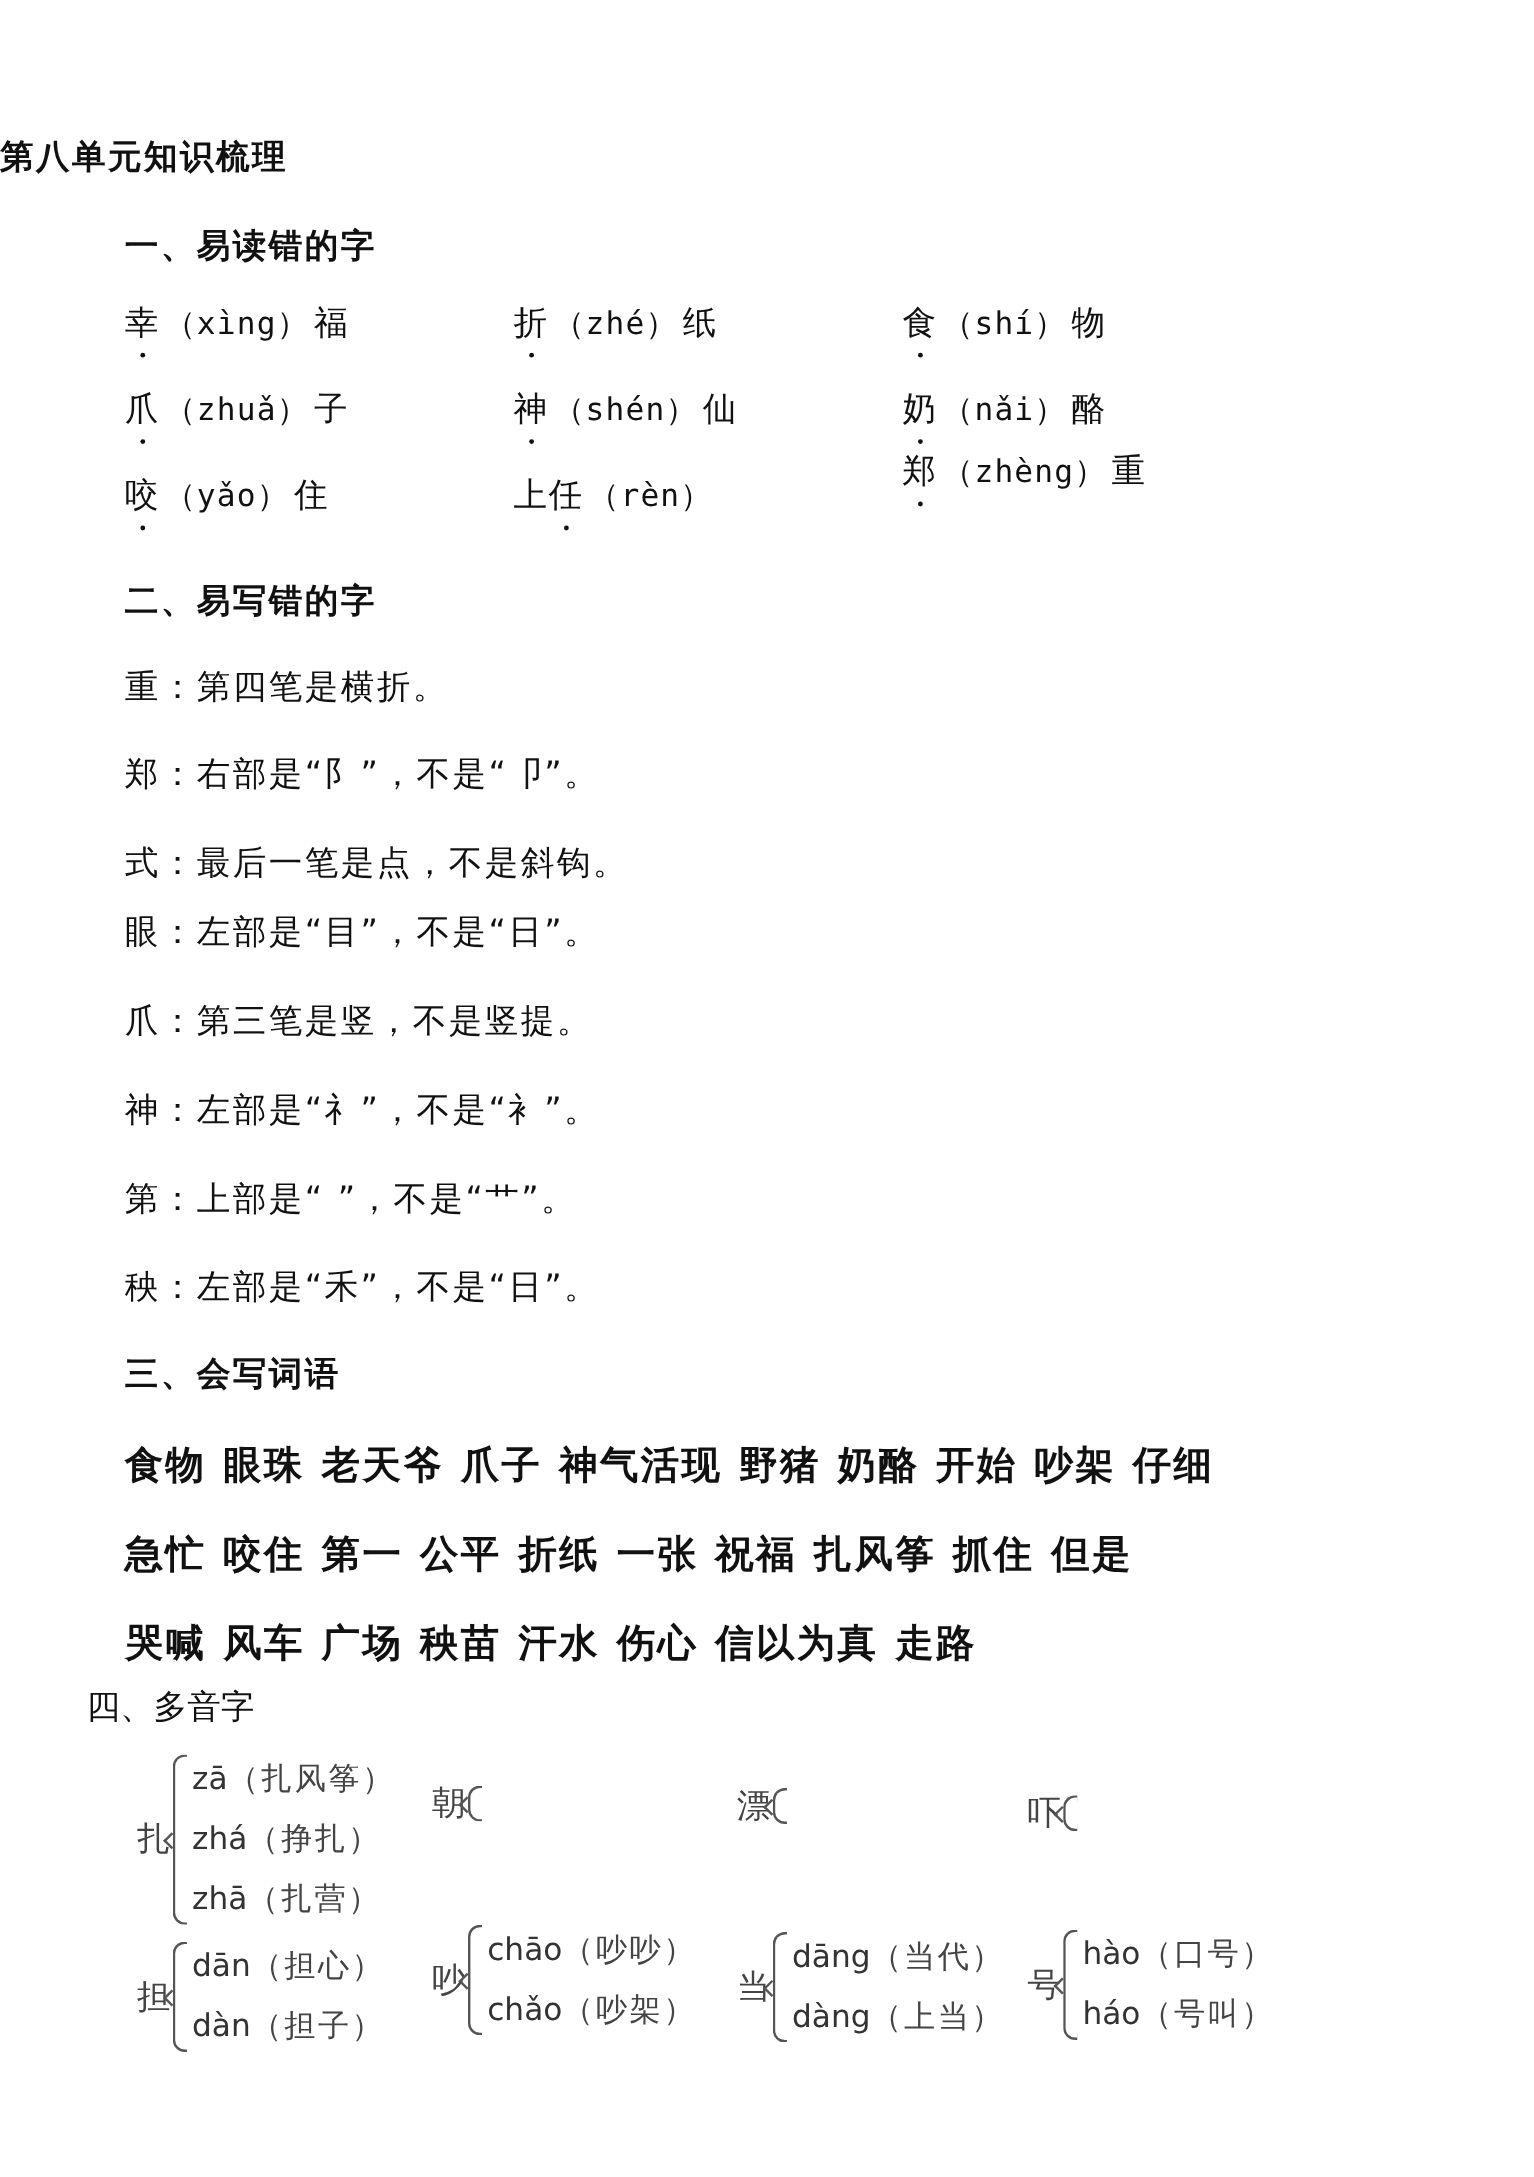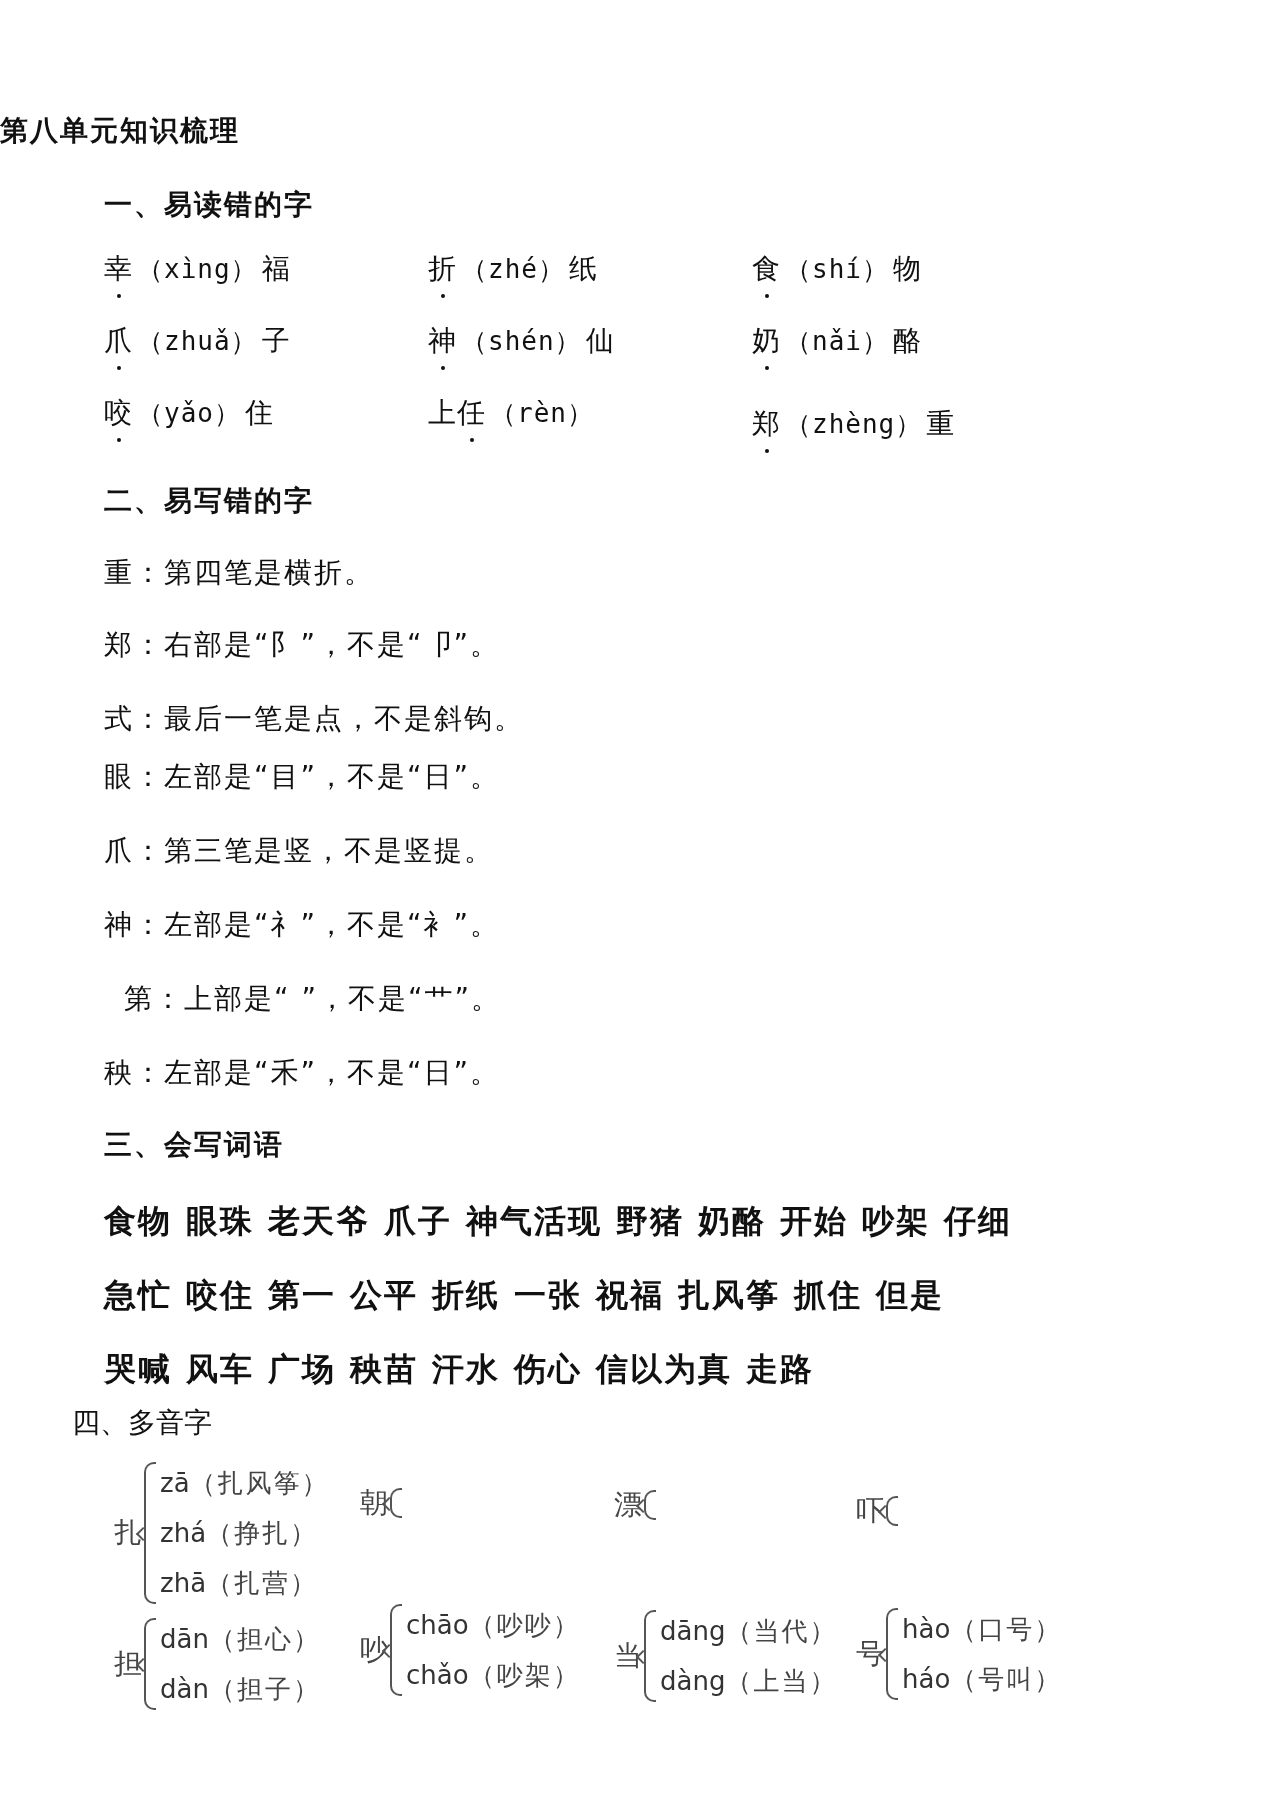--- a/index.html
+++ b/index.html
@@ -57,30 +57,30 @@
 <div class="abs read-item" style="left:104px; top:250px;"><span></span><span class="dot">幸</span><span class="py">（xìng）</span><span>福</span></div>
 <div class="abs read-item" style="left:428px; top:250px;"><span></span><span class="dot">折</span><span class="py">（zhé）</span><span>纸</span></div>
 <div class="abs read-item" style="left:752px; top:250px;"><span></span><span class="dot">食</span><span class="py">（shí）</span><span>物</span></div>
 
 <div class="abs read-item" style="left:104px; top:322px;"><span></span><span class="dot">爪</span><span class="py">（zhuǎ）</span><span>子</span></div>
 <div class="abs read-item" style="left:428px; top:322px;"><span></span><span class="dot">神</span><span class="py">（shén）</span><span>仙</span></div>
 <div class="abs read-item" style="left:752px; top:322px;"><span></span><span class="dot">奶</span><span class="py">（nǎi）</span><span>酪</span></div>
 
 <div class="abs read-item" style="left:104px; top:394px;"><span></span><span class="dot">咬</span><span class="py">（yǎo）</span><span>住</span></div>
 <div class="abs read-item" style="left:428px; top:394px;"><span>上</span><span class="dot">任</span><span class="py">（rèn）</span><span></span></div>
-<div class="abs read-item" style="left:752px; top:405px;"><span></span><span class="dot">郑</span><span class="py">（zhèng）</span><span>重</span></div>
+<div class="abs read-item" style="left:752px; top:374px;"><span></span><span class="dot">郑</span><span class="py">（zhèng）</span><span>重</span></div>
 
 <div class="abs h2" style="left:104px; top:482px;">二、易写错的字</div>
 <div class="abs write-line" style="left:104px; top:554px;">重：第四笔是横折。</div>
 <div class="abs write-line" style="left:104px; top:626px;">郑：右部是“阝”，不是“卩”。</div>
 <div class="abs write-line" style="left:104px; top:700px;">式：最后一笔是点，不是斜钩。</div>
 <div class="abs write-line" style="left:104px; top:758px;text-align:right;">眼：左部是“目”，不是“日”。</div>
 <div class="abs write-line" style="left:104px; top:832px;">爪：第三笔是竖，不是竖提。</div>
 <div class="abs write-line" style="left:104px; top:906px;">神：左部是“礻”，不是“衤”。</div>
-<div class="abs write-line" style="left:104px; top:980px;margin-left:20px;">第：上部是“ ”，不是“艹”。</div>
+<div class="abs write-line" style="left:104px; top:980px;">第：上部是“ ”，不是“艹”。</div>
 <div class="abs write-line" style="left:104px; top:1054px;">秧：左部是“禾”，不是“日”。</div>
 
 <div class="abs h2" style="left:104px; top:1126px;">三、会写词语</div>
 <div class="abs words-line" style="left:104px; top:1200px;">
   <span>食物</span><span>眼珠</span><span>老天爷</span><span>爪子</span><span>神气活现</span><span>野猪</span><span>奶酪</span><span>开始</span><span>吵架</span><span>仔细</span>
 </div>
 <div class="abs words-line" style="left:104px; top:1274px;">
   <span>急忙</span><span>咬住</span><span>第一</span><span>公平</span><span>折纸</span><span>一张</span><span>祝福</span><span>扎风筝</span><span>抓住</span><span>但是</span>
 </div>
 <div class="abs words-line" style="left:104px; top:1348px;">

